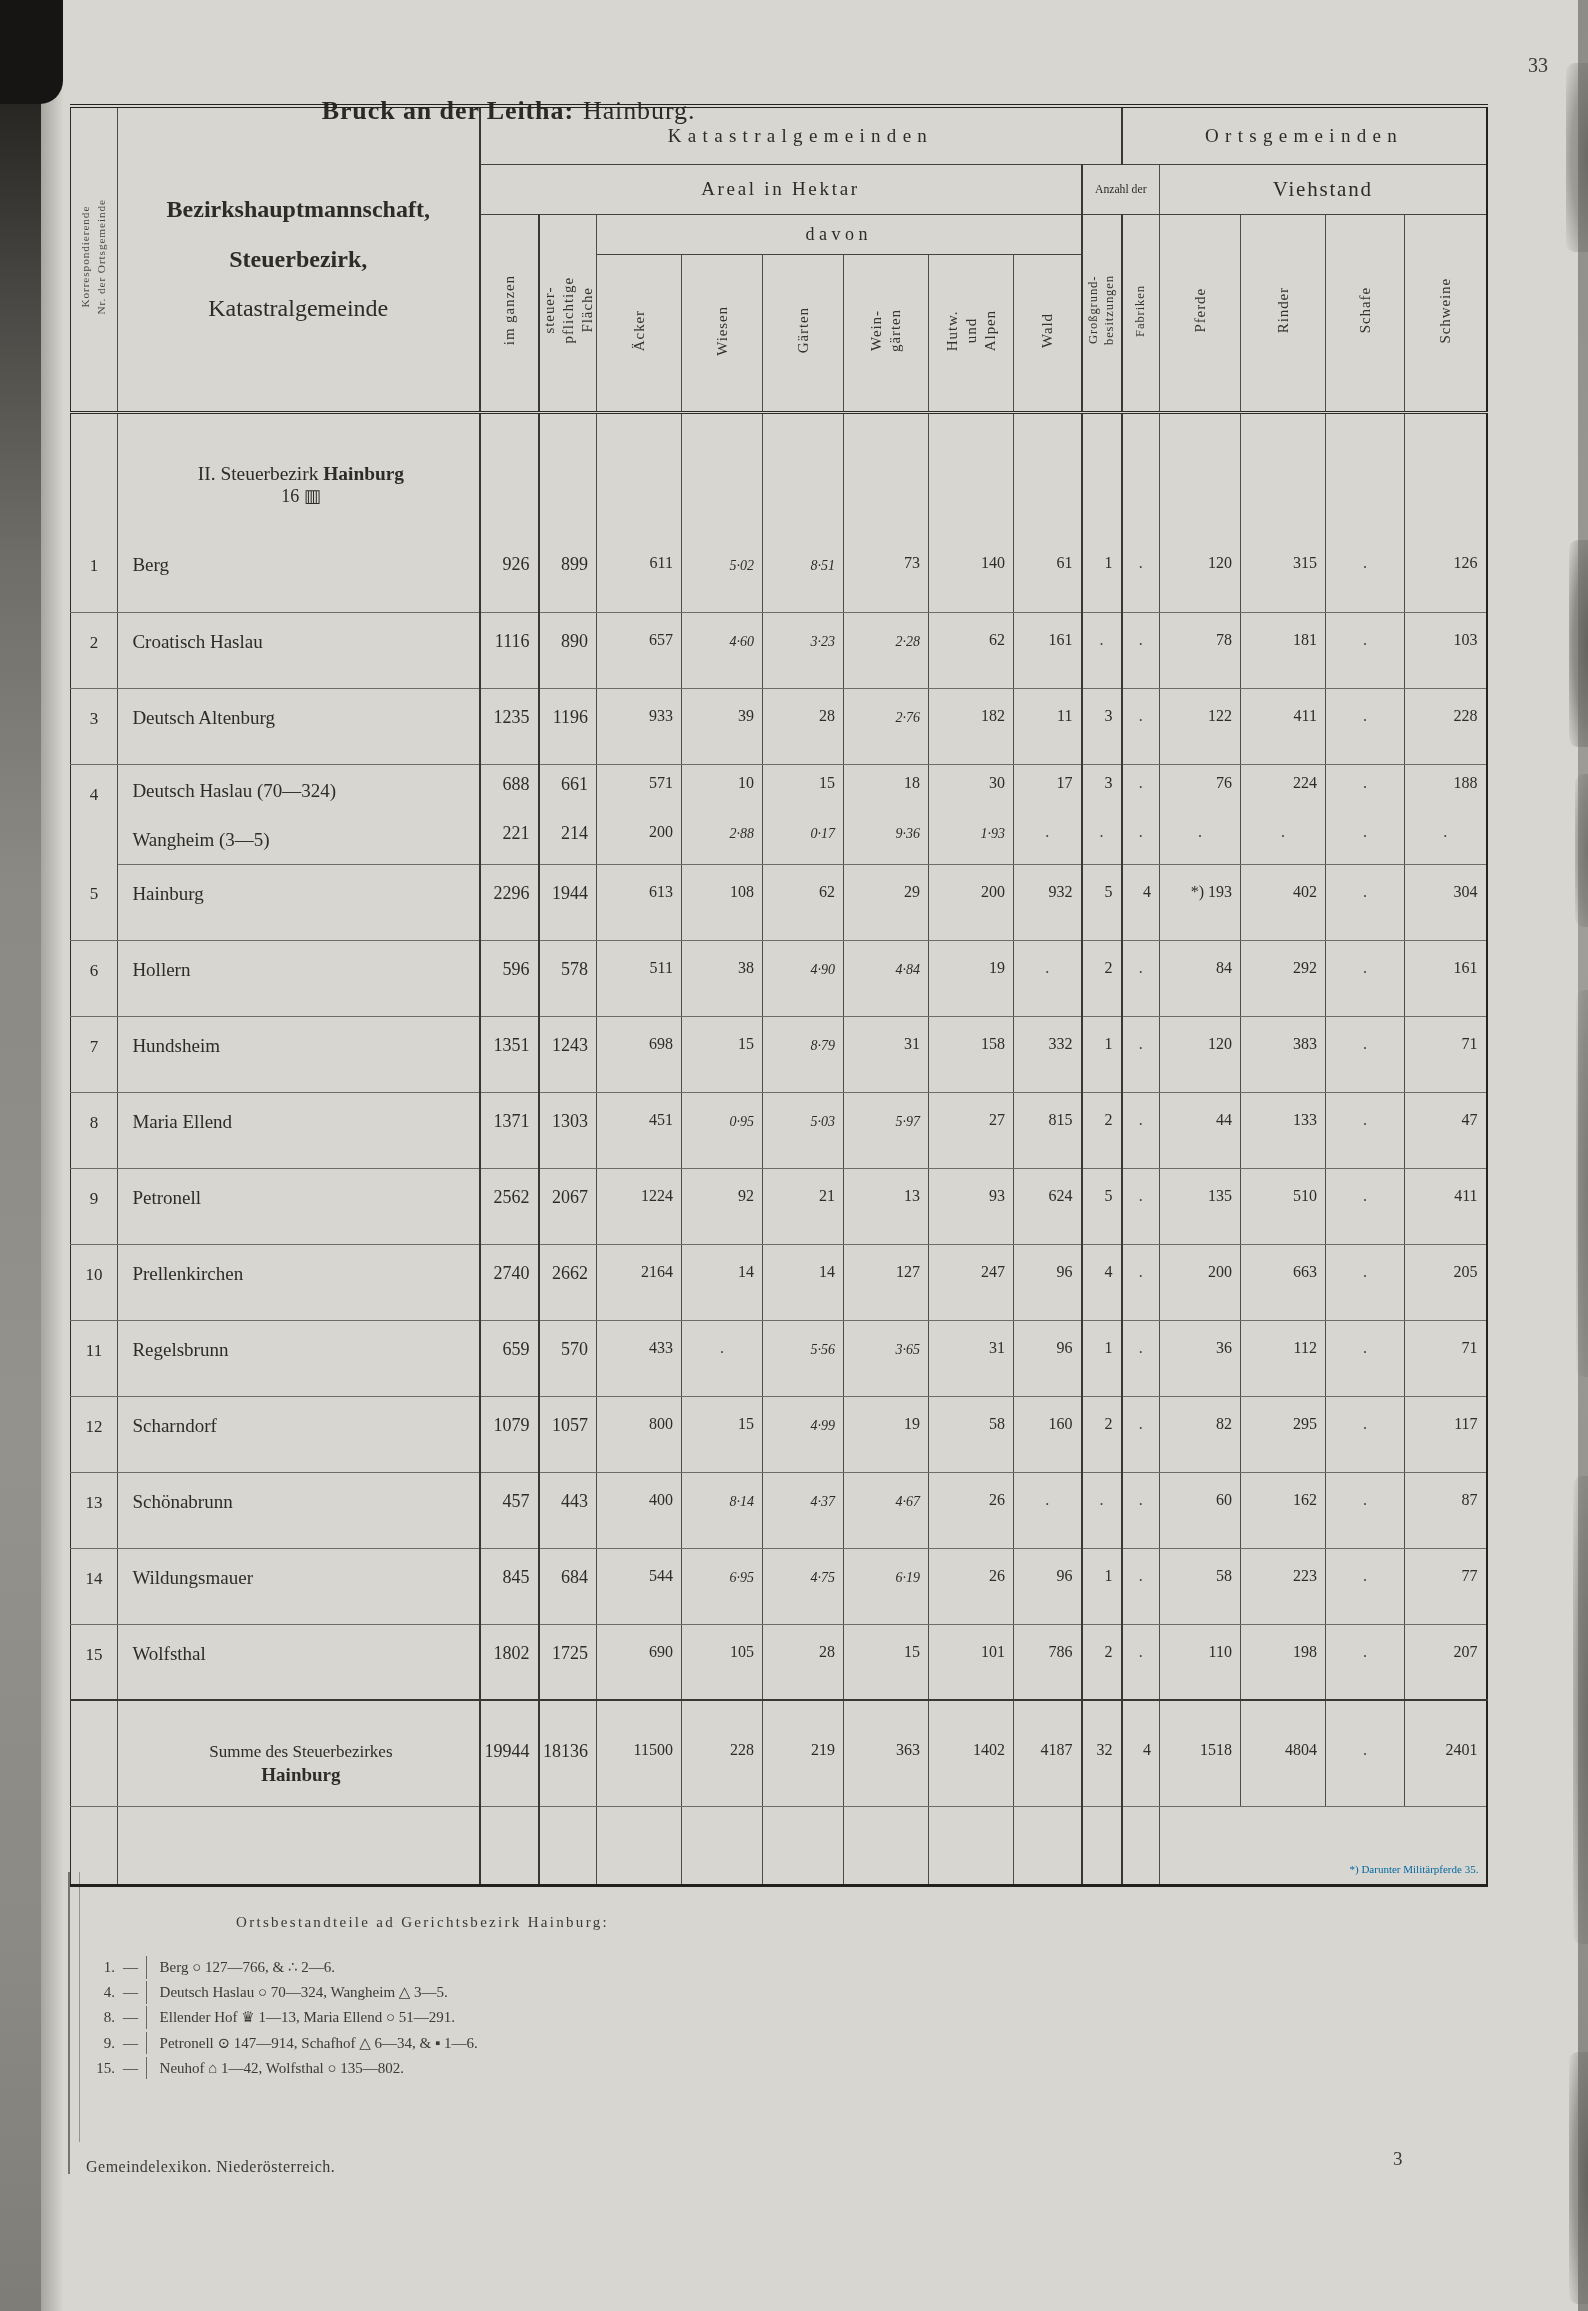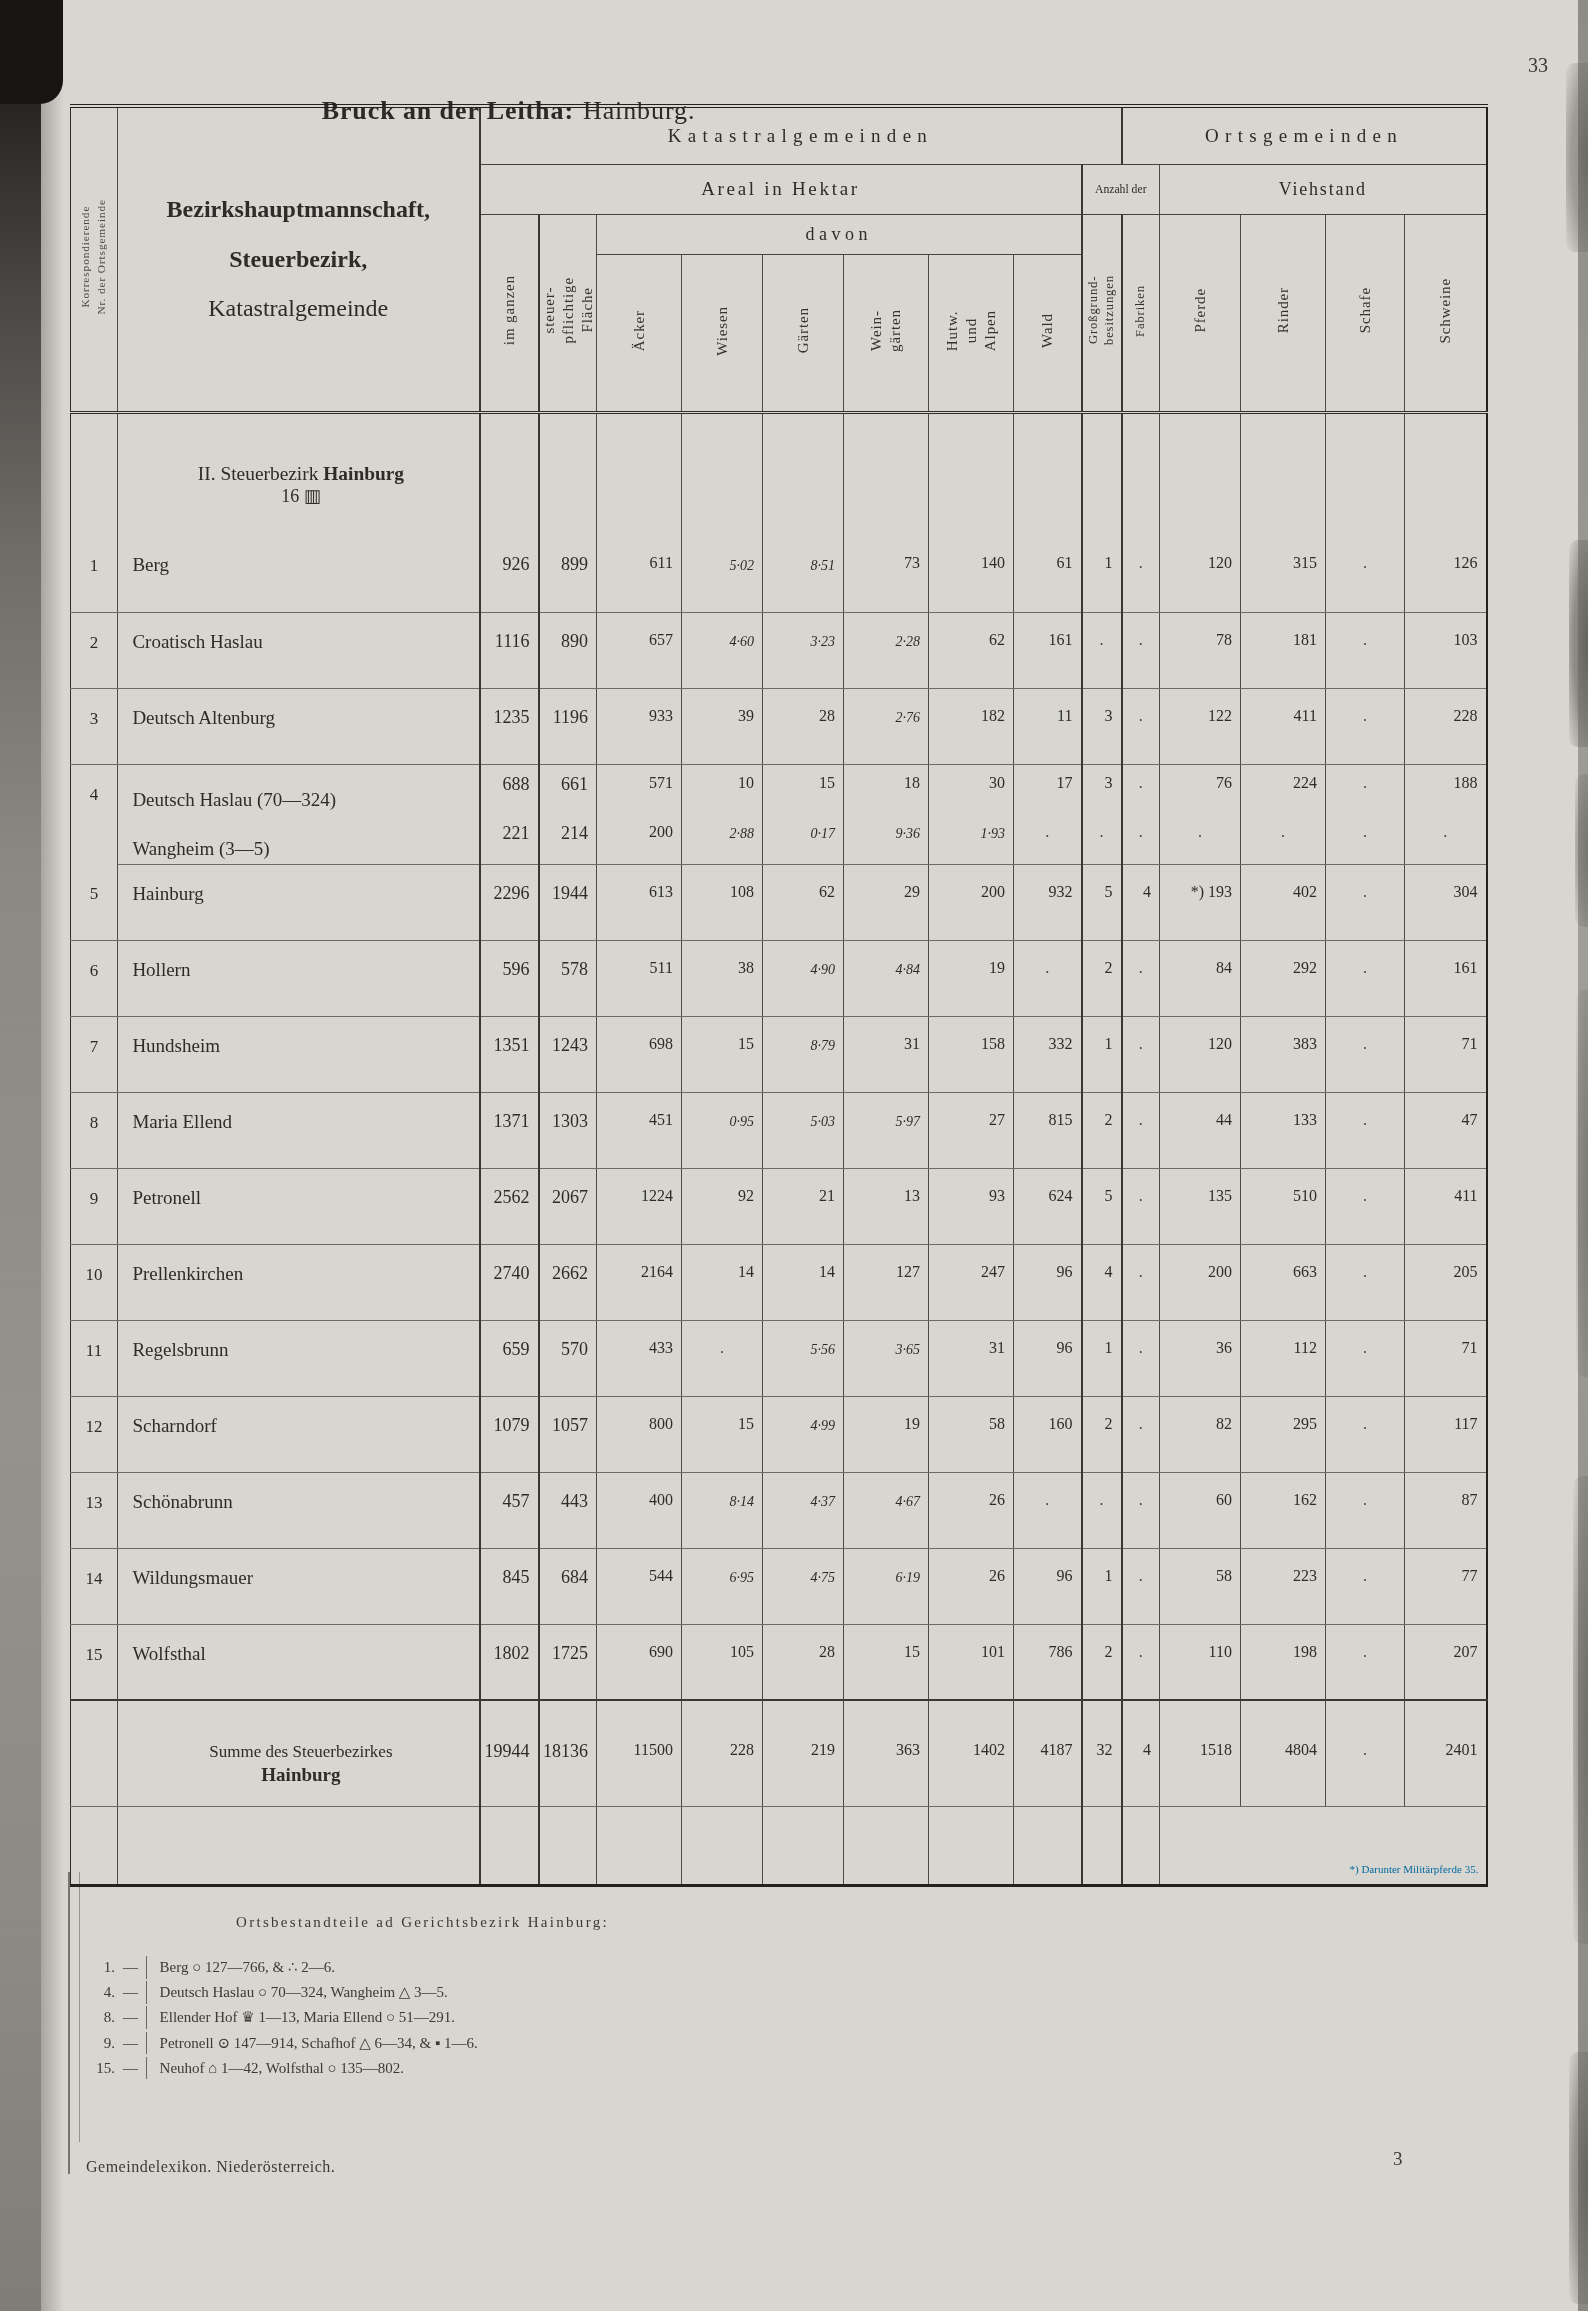--- a/index.html
+++ b/index.html
@@ -38,39 +38,39 @@
   th,td{border:0;padding:0;font-weight:normal;vertical-align:top;color:#2d2c28;}
   thead{border-bottom:3.6px double #2e2d2a;}
   .hr1{height:58px}.hr2{height:50px}.hr3{height:40px}.hr4{height:158px}
   th{vertical-align:middle;text-align:center;}
   .nrh{border-right:0.9px solid #4f4c46;}
   .nameh div{font-size:24px;line-height:2.05;text-align:center;}
   .b{font-weight:bold;}
   .gh{font-size:19px;letter-spacing:6.3px;border-bottom:0.9px solid #44423d;}
   .ah{font-size:19px;letter-spacing:2.7px;border-bottom:0.9px solid #44423d;}
   .anz{font-size:11.7px;border-bottom:0.9px solid #44423d;letter-spacing:0;}
-  .vieh{font-size:18px;letter-spacing:1.8px;border-bottom:0.9px solid #44423d;}
+  .vieh{font-size:21px;letter-spacing:1.8px;border-bottom:0.9px solid #44423d;}
   .davonh{font-size:18px;letter-spacing:4.5px;border-bottom:0.9px solid #44423d;}
   .tk{border-left:2.3px solid #3a3834;}
   .dl{border-left:2.7px double #3a3834;}
   .tn{border-left:0.9px solid #4f4c46;}
   .vert{display:inline-block;writing-mode:vertical-rl;transform:rotate(180deg);
     white-space:pre-line;font-size:15px;line-height:1.25;letter-spacing:0.9px;color:#34332f;}
   .vs{font-size:12.6px;}
   .vsm{font-size:11.3px;line-height:1.4;color:#4a4843;}
 
   
   tr.single{height:76px}
   tr.multi{height:50px}
   tr.section{height:124px}
   tr.sum{height:106px}
   tr.fnr{height:79px}
   td.nr{text-align:center;padding-top:20px;font-size:17px;border-right:0.9px solid #4f4c46;}
   td.name{text-align:left;padding:18px 9px 0 14.4px;font-size:19px;}
-  tr.multi td.name{padding-top:24px;}
+  tr.multi td.name{padding-top:15px;}
   td.num{text-align:right;padding-right:8px;padding-top:18px;font-size:16px;}
   tr.multi td.num{padding-top:9px;}
   td.c-ig,td.c-sp{font-size:18px;}
   td.dec{font-style:italic;font-size:14px;padding-top:21.6px;}
   tr.multi td.dec{padding-top:11.7px;}
   td.dotv{text-align:center;padding-right:0;color:#45433e;}
   tr.sep td{border-bottom:0.9px solid #6f6c65;}
   tr.sepstrong td{border-bottom:2.7px double #3a3834;}
   .sec{text-align:center;padding-top:31px;font-size:19.4px;}
   .sec2{font-size:18px;}

